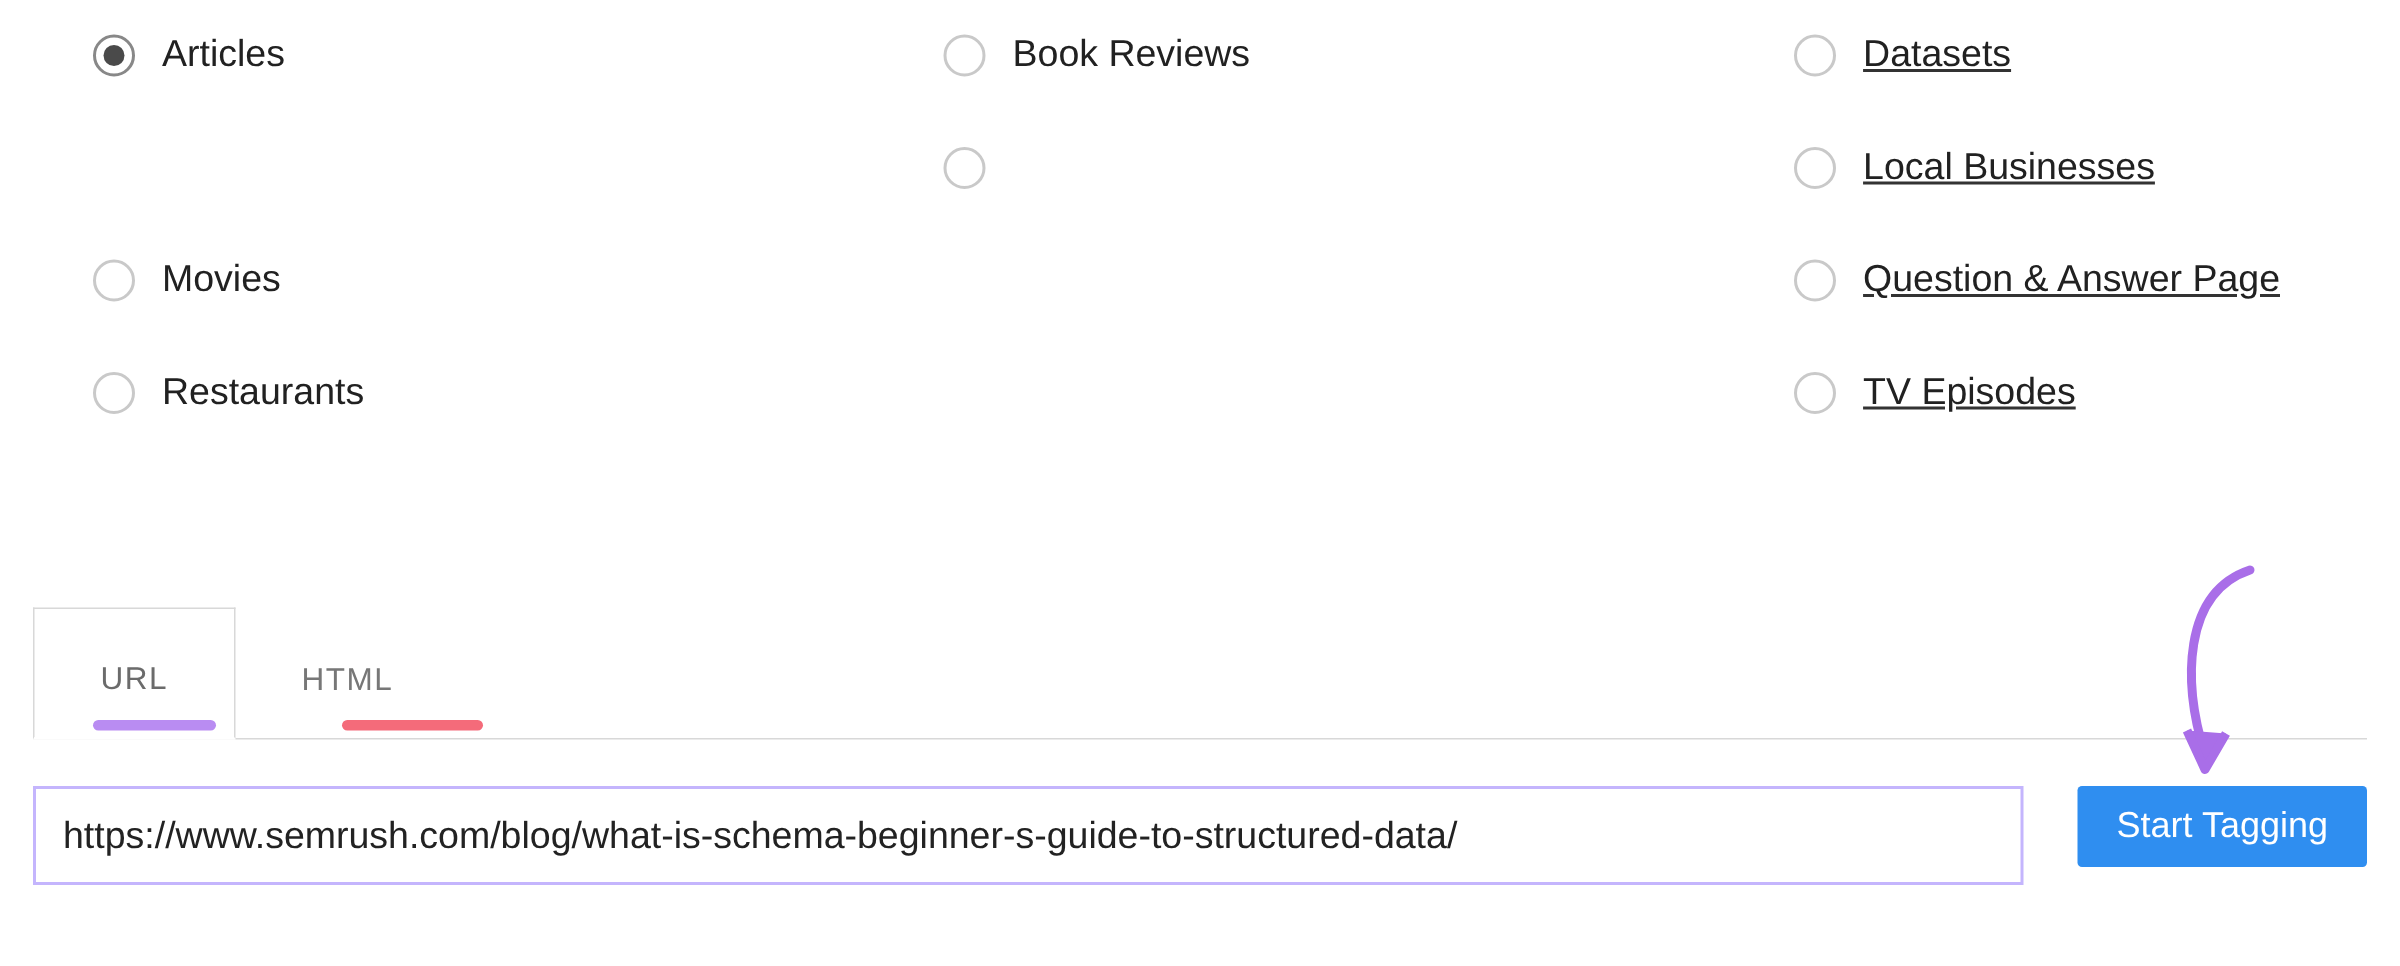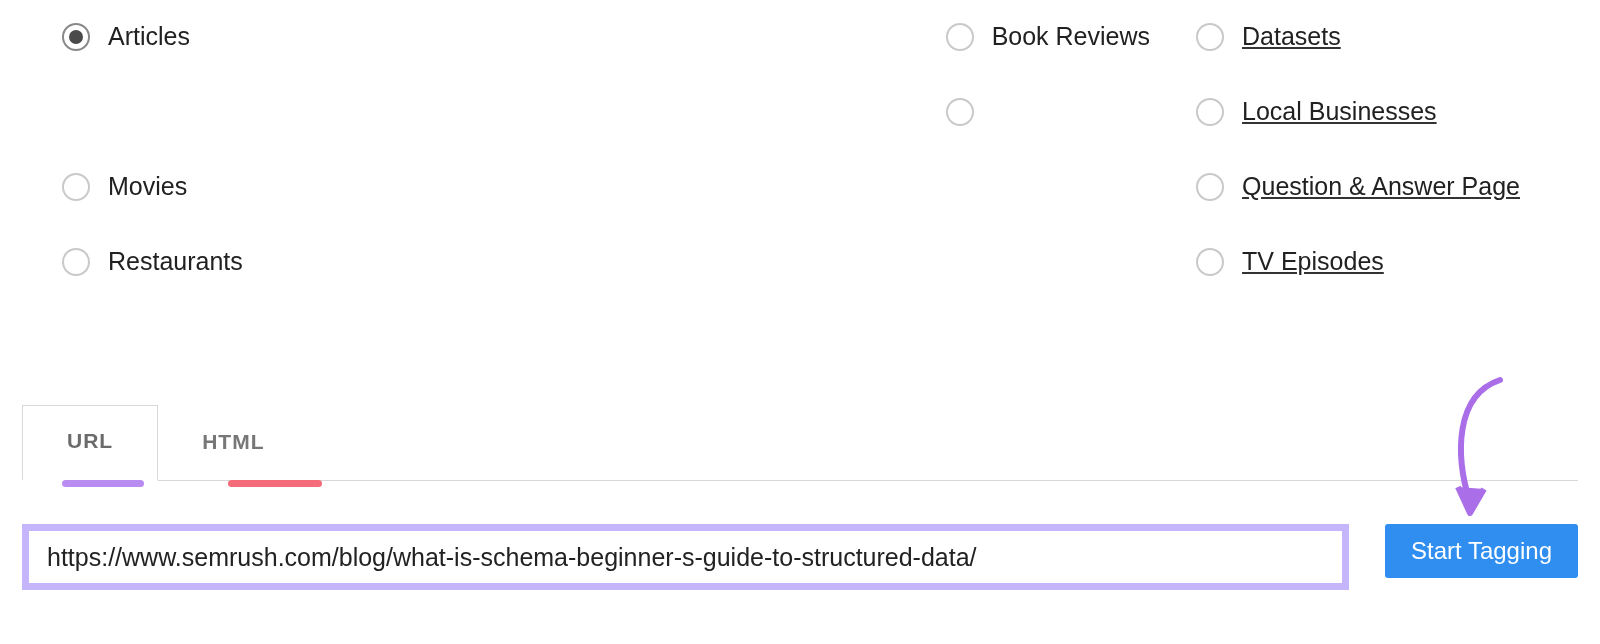--- a/index.html
+++ b/index.html
@@ -10,21 +10,21 @@
     body {
       font-family: Arial, Helvetica, sans-serif;
       background: #ffffff;
       width: 1600px;
       height: 644px;
       position: relative;
       color: #333;
     }
     .radio-grid {
       display: grid;
-      grid-template-columns: repeat(1, 1fr);
+      grid-template-columns: repeat(2, 1fr);
       column-gap: 0;
       row-gap: 68px;
       padding: 22px 0 0 62px;
       width: 1520px;
       gap: 46px;
     }
     .radio-grid .col1 { grid-column: 1; }
     .radio-grid .col2 { grid-column: 2; }
     .radio-grid .col3 { grid-column: 3; text-decoration: underline; }
     .radio-option {
@@ -67,23 +67,23 @@
       left: 22px;
       right: 22px;
     }
     .tab-row {
       display: flex;
       align-items: flex-end;
       border-bottom: 1px solid #d8d8d8;
     }
     .tab {
       position: relative;
-      padding: 23px 44px 26px 44px;
+      padding: 35px 44px 26px 44px;
       font-size: 21px;
-      font-weight: 700;
+      font-weight: 400;
       letter-spacing: 1px;
       cursor: pointer;
       color: #777;
       text-align: center;
     }
     .tab.active {
       border: 1px solid #d8d8d8;
       border-bottom: 2px solid #ffffff;
       margin-bottom: -1px;
       background: #fff;
@@ -111,21 +111,21 @@
       top: 524px;
       left: 22px;
       right: 22px;
       display: flex;
       align-items: stretch;
       gap: 36px;
     }
     .url-input {
       flex: 1;
       height: 66px;
-      border: 7px solid #c4b5fd;
+      border: 2px solid #c4b5fd;
       font-size: 25px;
       padding: 0 18px;
       color: #222;
       outline: none;
       font-family: Arial, Helvetica, sans-serif;
     }
     .start-btn {
       height: 54px;
       padding: 0 26px;
       background: #2f8ef0;

